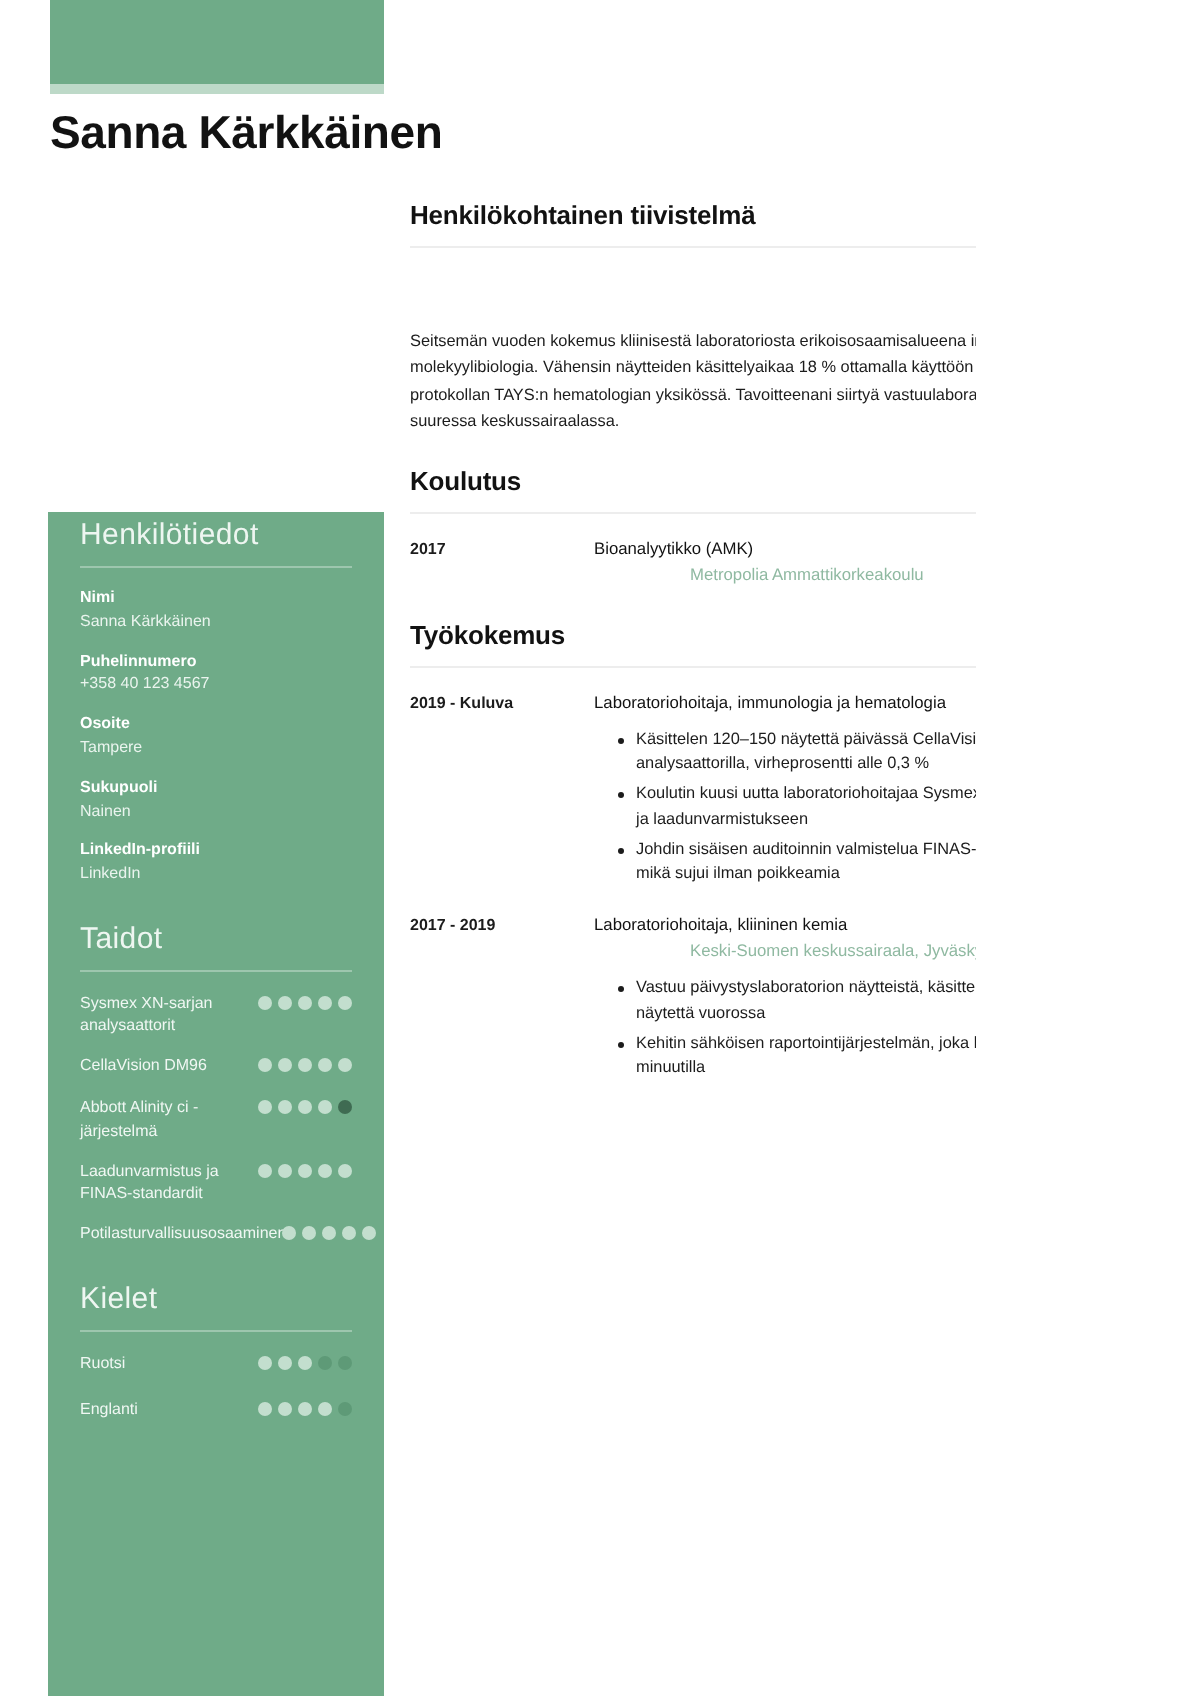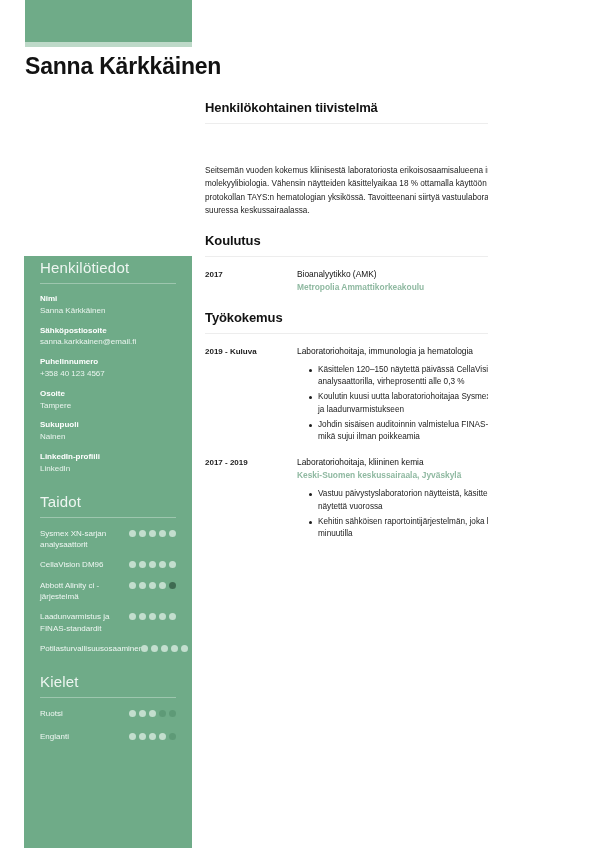--- a/index.html
+++ b/index.html
@@ -171,24 +171,25 @@
   }
   .entry-body { flex: 1 1 auto; }
   .entry-title {
     font-size: 8.4px;
     font-weight: normal;
     color: #121212;
     line-height: 1.45;
   }
   .entry-org {
     font-size: 8.4px;
-    font-weight: bold;
+    font-weight: normal;
     color: #8fb9a1;
     line-height: 1.45;
     margin-top: 1px;
+    margin-left: 48px;
   }
   .entry-bullets {
     margin: 7px 0 0 0;
     padding-left: 12px;
     list-style: none;
   }
   .entry-bullets li {
     position: relative;
     font-size: 8.2px;
     line-height: 1.55;
@@ -221,24 +222,20 @@
 
   <aside class="sidebar">
 
     <section class="side-section">
       <div class="side-heading">Henkilötiedot</div>
       <div class="side-rule"></div>
       <div id="details-list">
           <div class="detail-row">
             <div class="detail-label">Nimi</div>
             <div class="detail-value">Sanna Kärkkäinen</div>
-          </div>
-          <div class="detail-row">
-            <div class="detail-label">Sähköpostiosoite</div>
-            <div class="detail-value">sanna.karkkainen@email.fi</div>
           </div>
           <div class="detail-row">
             <div class="detail-label">Puhelinnumero</div>
             <div class="detail-value">+358 40 123 4567</div>
           </div>
           <div class="detail-row">
             <div class="detail-label">Osoite</div>
             <div class="detail-value">Tampere</div>
           </div>
           <div class="detail-row">

